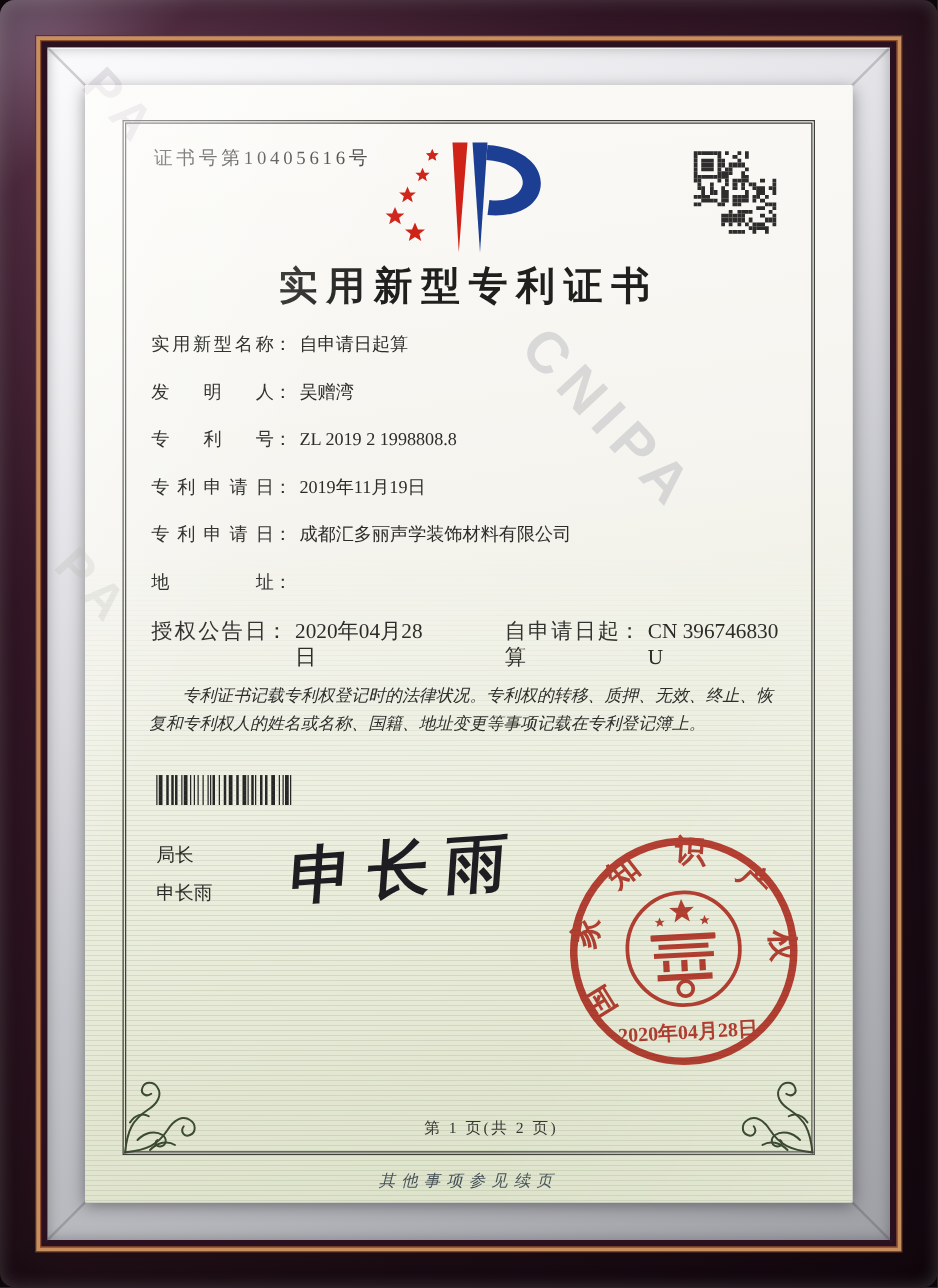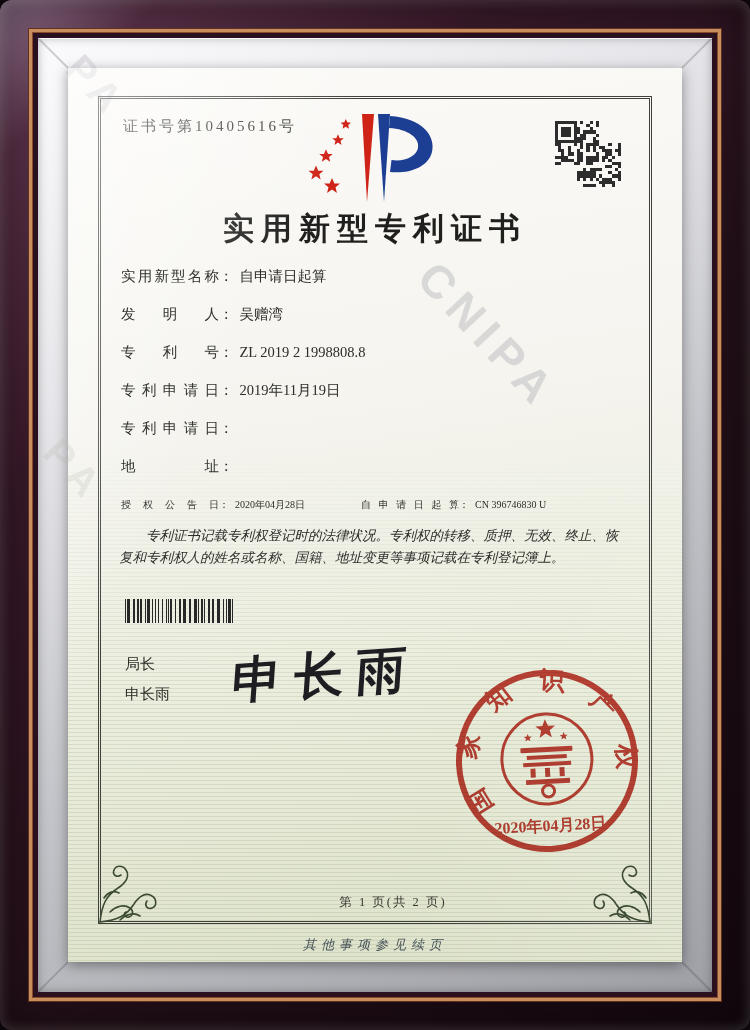--- a/index.html
+++ b/index.html
@@ -50,31 +50,31 @@
   .qr i{background:transparent;}
   .qr i.on{background:#2d2d2d;}
   .title{margin:2px 0 16px;text-align:center;font-size:31px;font-weight:bold;
          letter-spacing:7px;color:#1f1f1d;}
   
   .fields{margin:10px 0 0 2px;position:relative;z-index:2;}
   .frow{display:flex;align-items:flex-start;font-size:14.5px;margin-bottom:17px;line-height:21px;}
   .flabel{display:inline-block;width:98px;text-align:justify;text-align-last:justify;color:#33332f;}
   .fcolon{margin:0 2px 0 0;}
   .fvalue{margin-left:4px;max-width:430px;color:#2c2c28;}
-  .grant-row{display:flex;font-size:10px;line-height:21px;margin-bottom:10px;}
+  .grant-row{display:flex;font-size:17px;line-height:21px;margin-bottom:10px;}
   .grant-right{margin-left:56px;display:flex;}
   
   .paras{margin-top:10px;font-size:13.5px;line-height:1.62;font-style:italic;color:#2d2d2a;position:relative;z-index:2;}
   .paras p{margin:0;text-indent:2em;}
   
   .barcode{margin:30px 0 0 6px;height:24px;width:248px;display:flex;align-items:stretch;}
   .barcode i{display:block;height:100%;}
   .barcode i.b{background:#262626;}
   
-  .sig-area{display:flex;margin:26px 0 0 6px;align-items:flex-end;position:relative;z-index:2;}
+  .sig-area{display:flex;margin:26px 0 0 6px;align-items:center;position:relative;z-index:2;}
   .sig-labels{font-size:15px;line-height:30px;color:#2c2c28;}
   .signature{margin:-8px 0 0 62px;font-family:"DejaVu Sans","Liberation Sans",sans-serif;
      font-size:50px;font-weight:bold;letter-spacing:12px;color:#1d1d22;
      transform:rotate(-4deg) skewX(-8deg);}
   
   .seal{position:absolute;right:6px;bottom:64px;width:192px;height:192px;
         opacity:.92;mix-blend-mode:multiply;transform:rotate(-3deg);z-index:4;}
   
   .page-footer{position:absolute;bottom:10px;width:100%;text-align:center;
                font-size:12.5px;letter-spacing:2px;color:#33332f;}
@@ -603,20 +603,21 @@
               <span class="fvalue">ZL 2019 2 1998808.8</span>
             </div>
             <div class="frow">
               <span class="flabel">专利申请日</span>
                 <span class="fcolon">：</span>
               <span class="fvalue">2019年11月19日</span>
             </div>
             <div class="frow">
               <span class="flabel">专利申请日</span>
                 <span class="fcolon">：</span>
+              <span class="fvalue">成都汇多丽声学装饰材料有限公司</span>
             </div>
             <div class="frow">
               <span class="flabel">地址</span>
                 <span class="fcolon">：</span>
             </div>
             <div class="grant-row">
               <span class="flabel">授权公告日</span>
                 <span class="fcolon">：</span>
               <span class="fvalue">2020年04月28日</span>
               <span class="grant-right">

